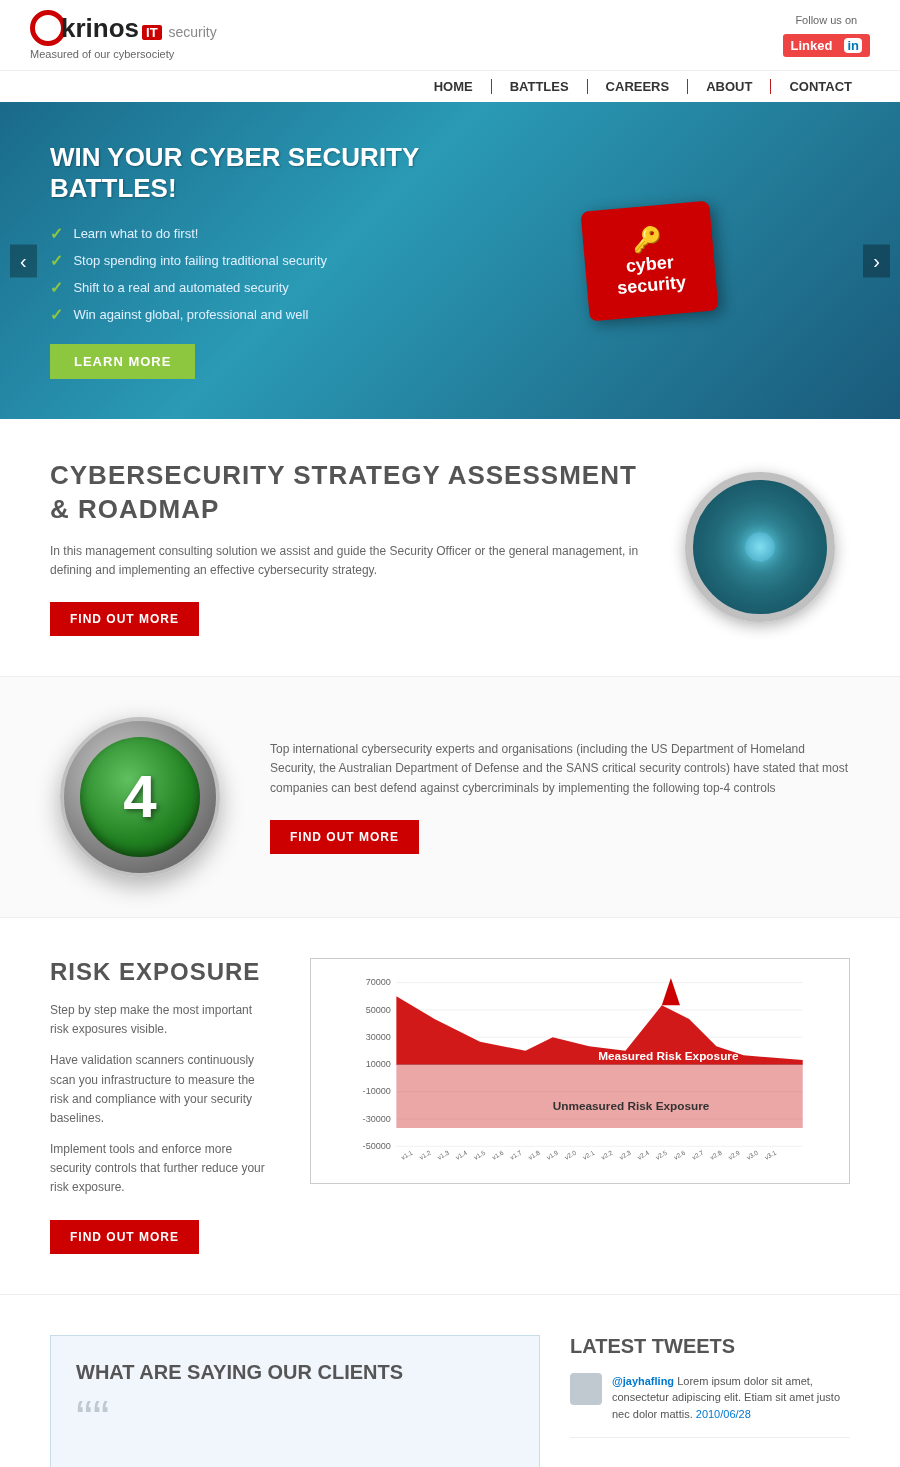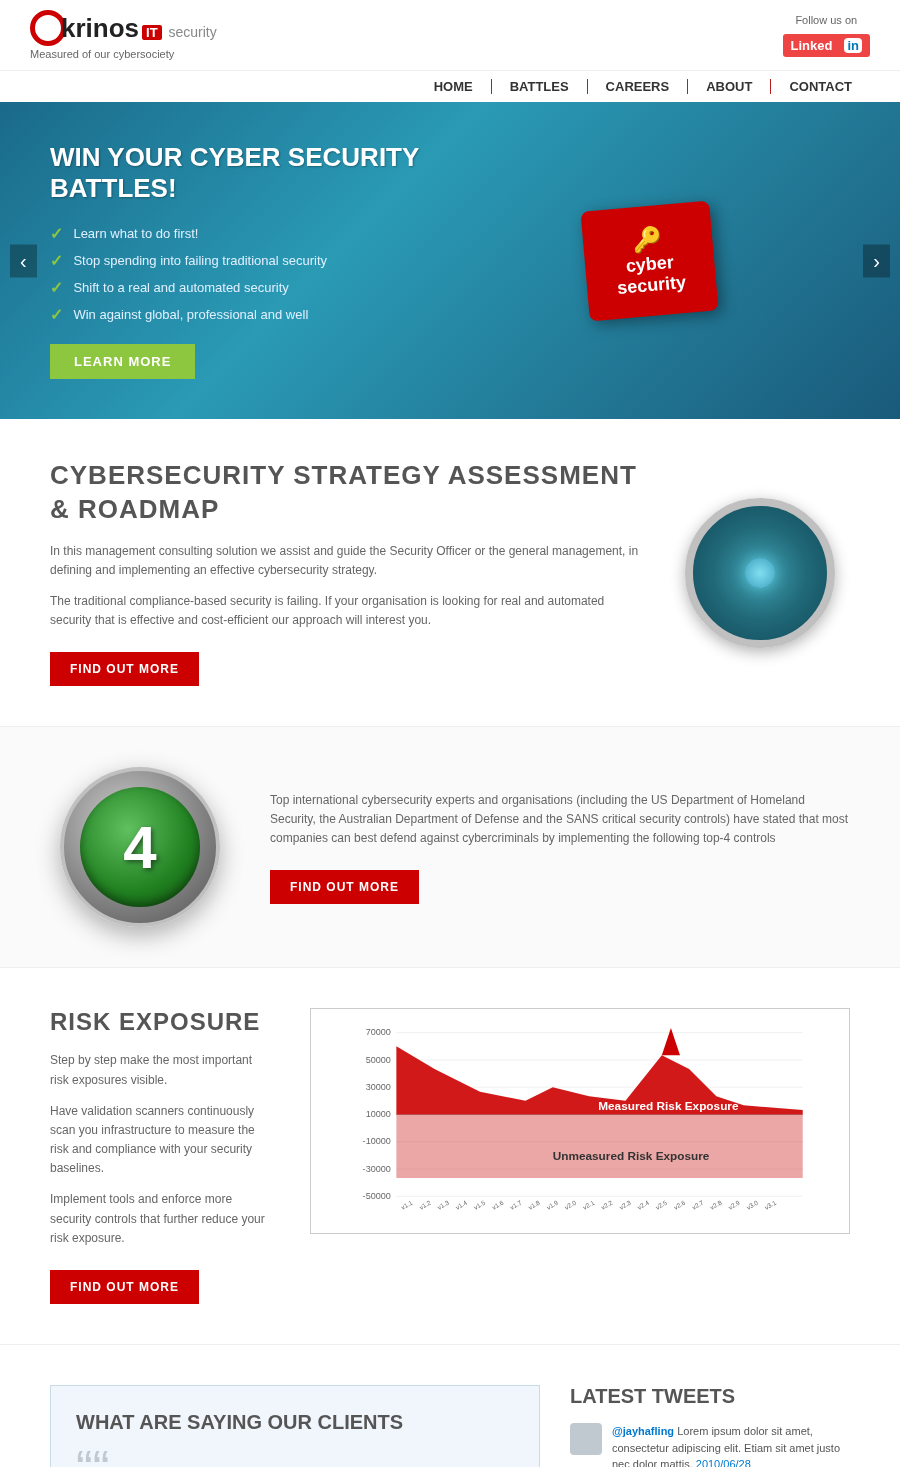--- a/index.html
+++ b/index.html
@@ -147,21 +147,20 @@
     </div>
   </div>
   <div class="hero-arrow-right">›</div>
 </div>
 
 <div class="section">
   <div class="section-flex">
     <div class="section-content">
       <div class="section-title">CYBERSECURITY STRATEGY ASSESSMENT  &amp; ROADMAP</div>
       <p class="section-text">In this management consulting solution we assist and guide the Security Officer or the general management, in defining and implementing an effective cybersecurity strategy.</p>
-      <p class="section-text">The traditional compliance-based security is failing. If your organisation is looking for real and automated security that is effective and cost-efficient our approach will interest you.</p>
       <button class="find-btn">FIND OUT MORE</button>
     </div>
     <div class="section-image">
       <div class="radar-icon">
         <div class="radar-dot"></div>
       </div>
     </div>
   </div>
 </div>
 

